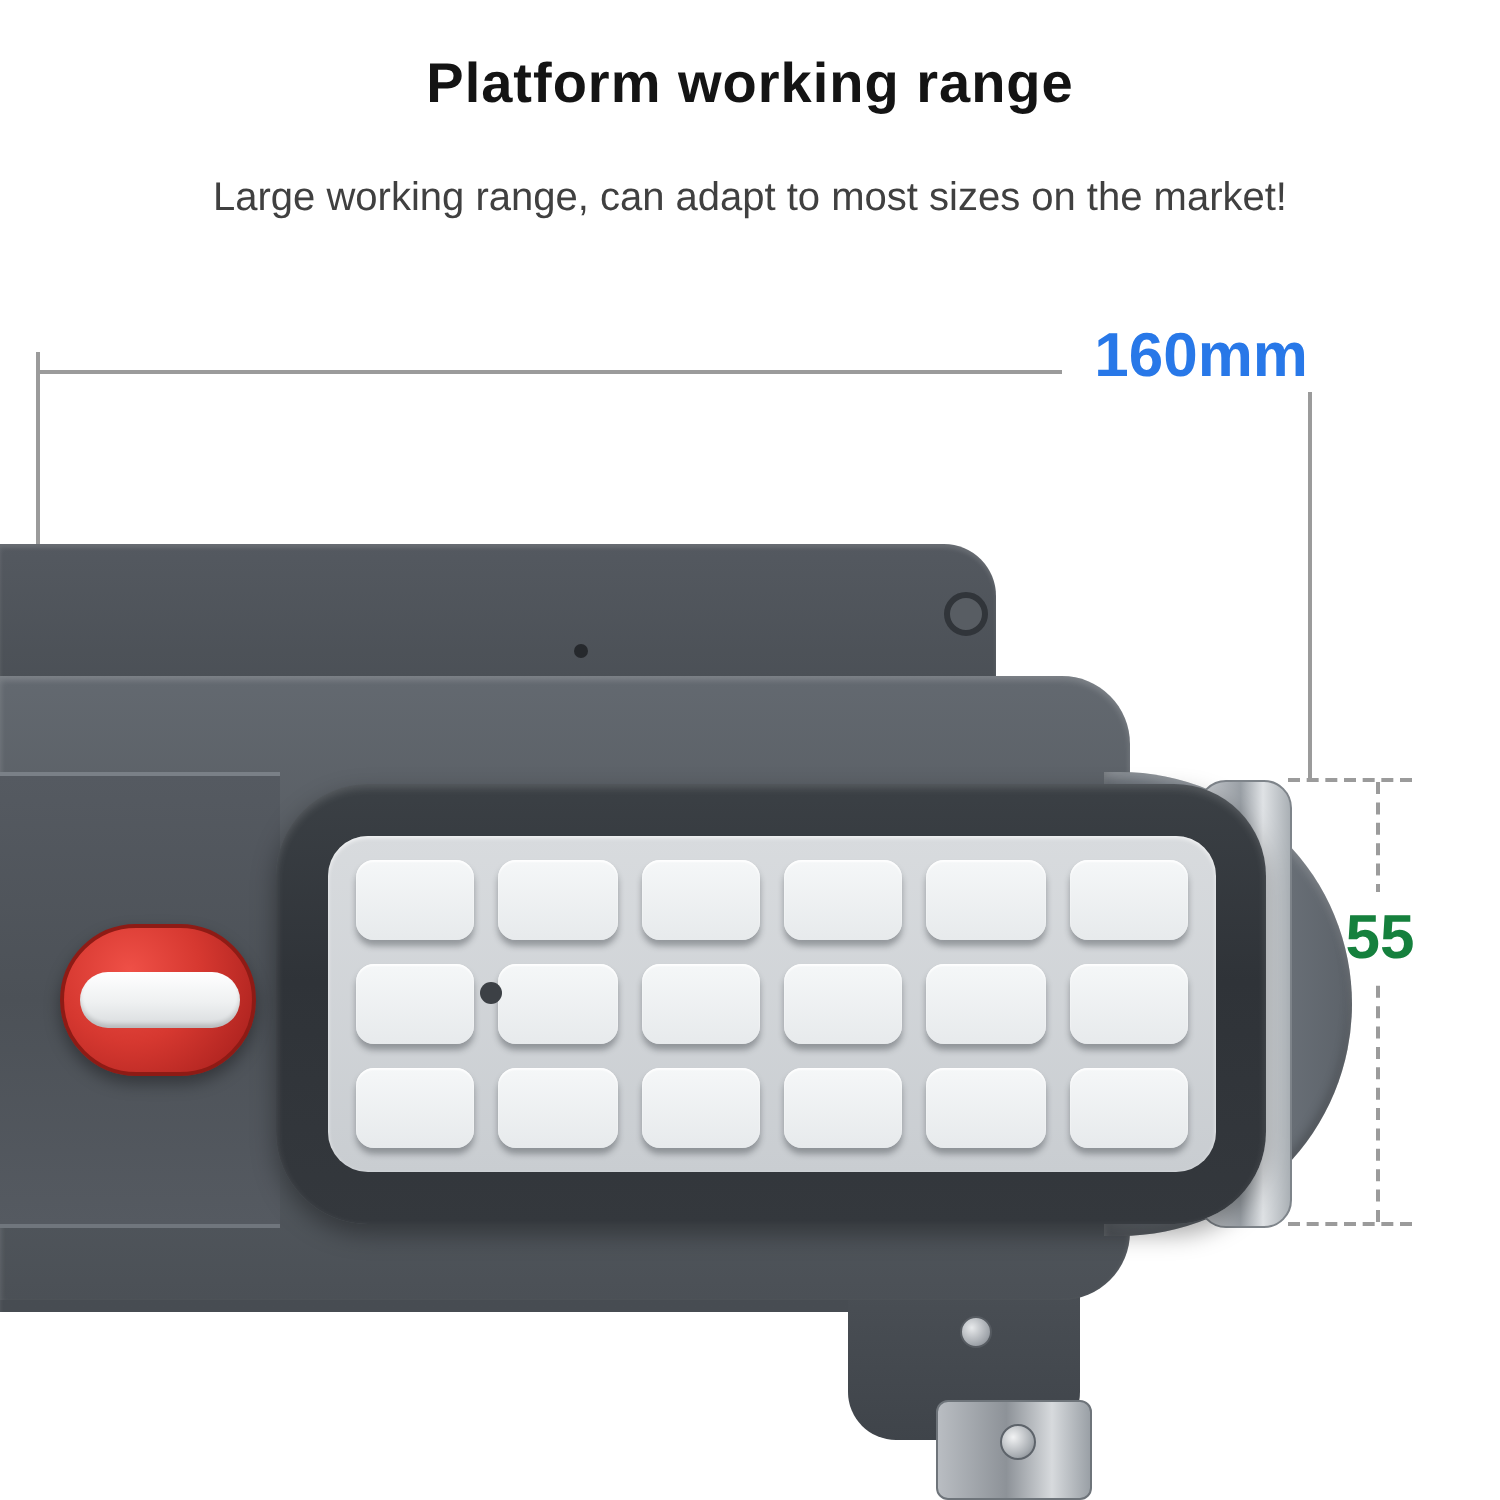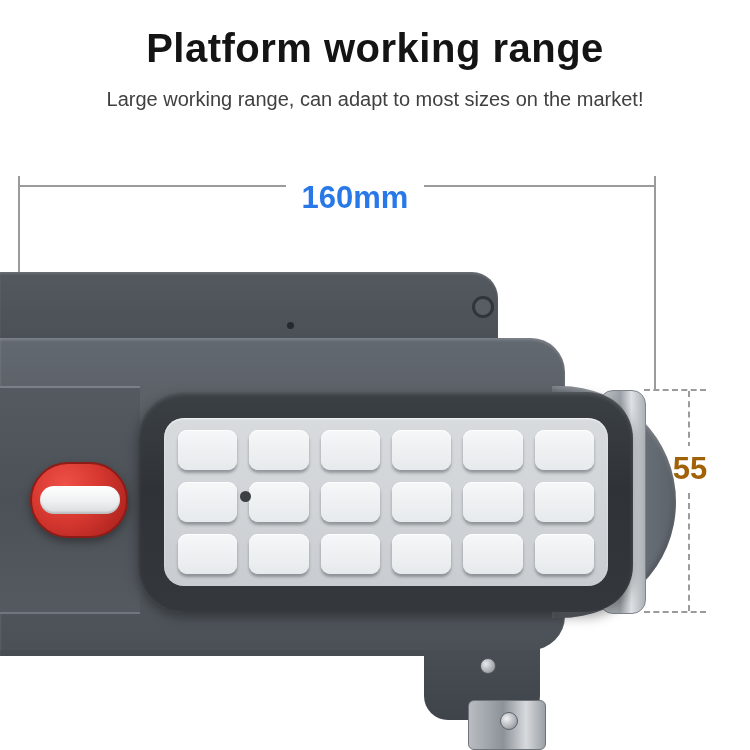--- a/index.html
+++ b/index.html
@@ -2,39 +2,39 @@
 <html><head>
 <meta charset="utf-8">
 <style>
   * { margin:0; padding:0; box-sizing:border-box; }
   html,body { background:#ffffff; }
   body { font-family:"Liberation Sans", sans-serif; }
   .canvas { position:relative; width:750px; height:750px; background:#ffffff; overflow:hidden; margin:0 auto; }
 
   
   .title { position:absolute; top:26px; left:0; width:100%; text-align:center;
-           font-size:40px; font-weight:bold; color:#141414; letter-spacing:.5px; }
+           font-size:28px; font-weight:bold; color:#141414; letter-spacing:.5px; }
   .subtitle { position:absolute; top:88px; left:0; width:100%; text-align:center;
               font-size:20px; color:#404040; }
 
   
   .dim-w-line { position:absolute; left:18px; top:185px; width:637px; height:0;
                 border-top:2px solid #9b9b9b; }
   .dim-w-tick-left  { position:absolute; left:18px;  top:176px; height:96px;  width:0; border-left:2px solid #9b9b9b; }
   .dim-w-tick-right { position:absolute; left:654px; top:176px; height:213px; width:0; border-left:2px solid #9b9b9b; }
-  .dim-w-labelwrap { position:absolute; left:40px; top:160px; width:630px; text-align:center;margin-top:20px; }
+  .dim-w-labelwrap { position:absolute; left:40px; top:160px; width:630px; text-align:right; }
   .dim-w-label { display:inline-block; background:#ffffff; padding:0 16px;
                  font-size:31px; font-weight:bold; color:#2878e8; }
 
   
   .dim-h-dash-top    { position:absolute; left:644px; top:389px; width:62px; height:0; border-top:2px dashed #9b9b9b; }
   .dim-h-dash-bottom { position:absolute; left:644px; top:611px; width:62px; height:0; border-top:2px dashed #9b9b9b; }
   .dim-h-vline { position:absolute; left:688px; top:391px; height:220px; width:0; border-left:2px dashed #9b9b9b; }
   .dim-h-label { position:absolute; left:656px; top:446px; width:68px; text-align:center;
-                 background:#ffffff; color:#a16207; font-weight:bold; font-size:31px;
+                 background:#ffffff; color:#15803d; font-weight:bold; font-size:31px;
                  line-height:34px; padding:6px 0; }
 
   
   .product { position:absolute; left:0; top:0; width:750px; height:750px; }
 
   .back-plate { position:absolute; left:0; top:272px; width:498px; height:384px;
                 background:linear-gradient(180deg,#545960 0%,#4a4f55 20%,#474c52 100%);
                 border-radius:0 26px 26px 0; z-index:1;
                 box-shadow:inset 0 2px 2px rgba(255,255,255,.12); }
   .plate-screw { position:absolute; left:472px; top:296px; width:22px; height:22px; border-radius:50%;

